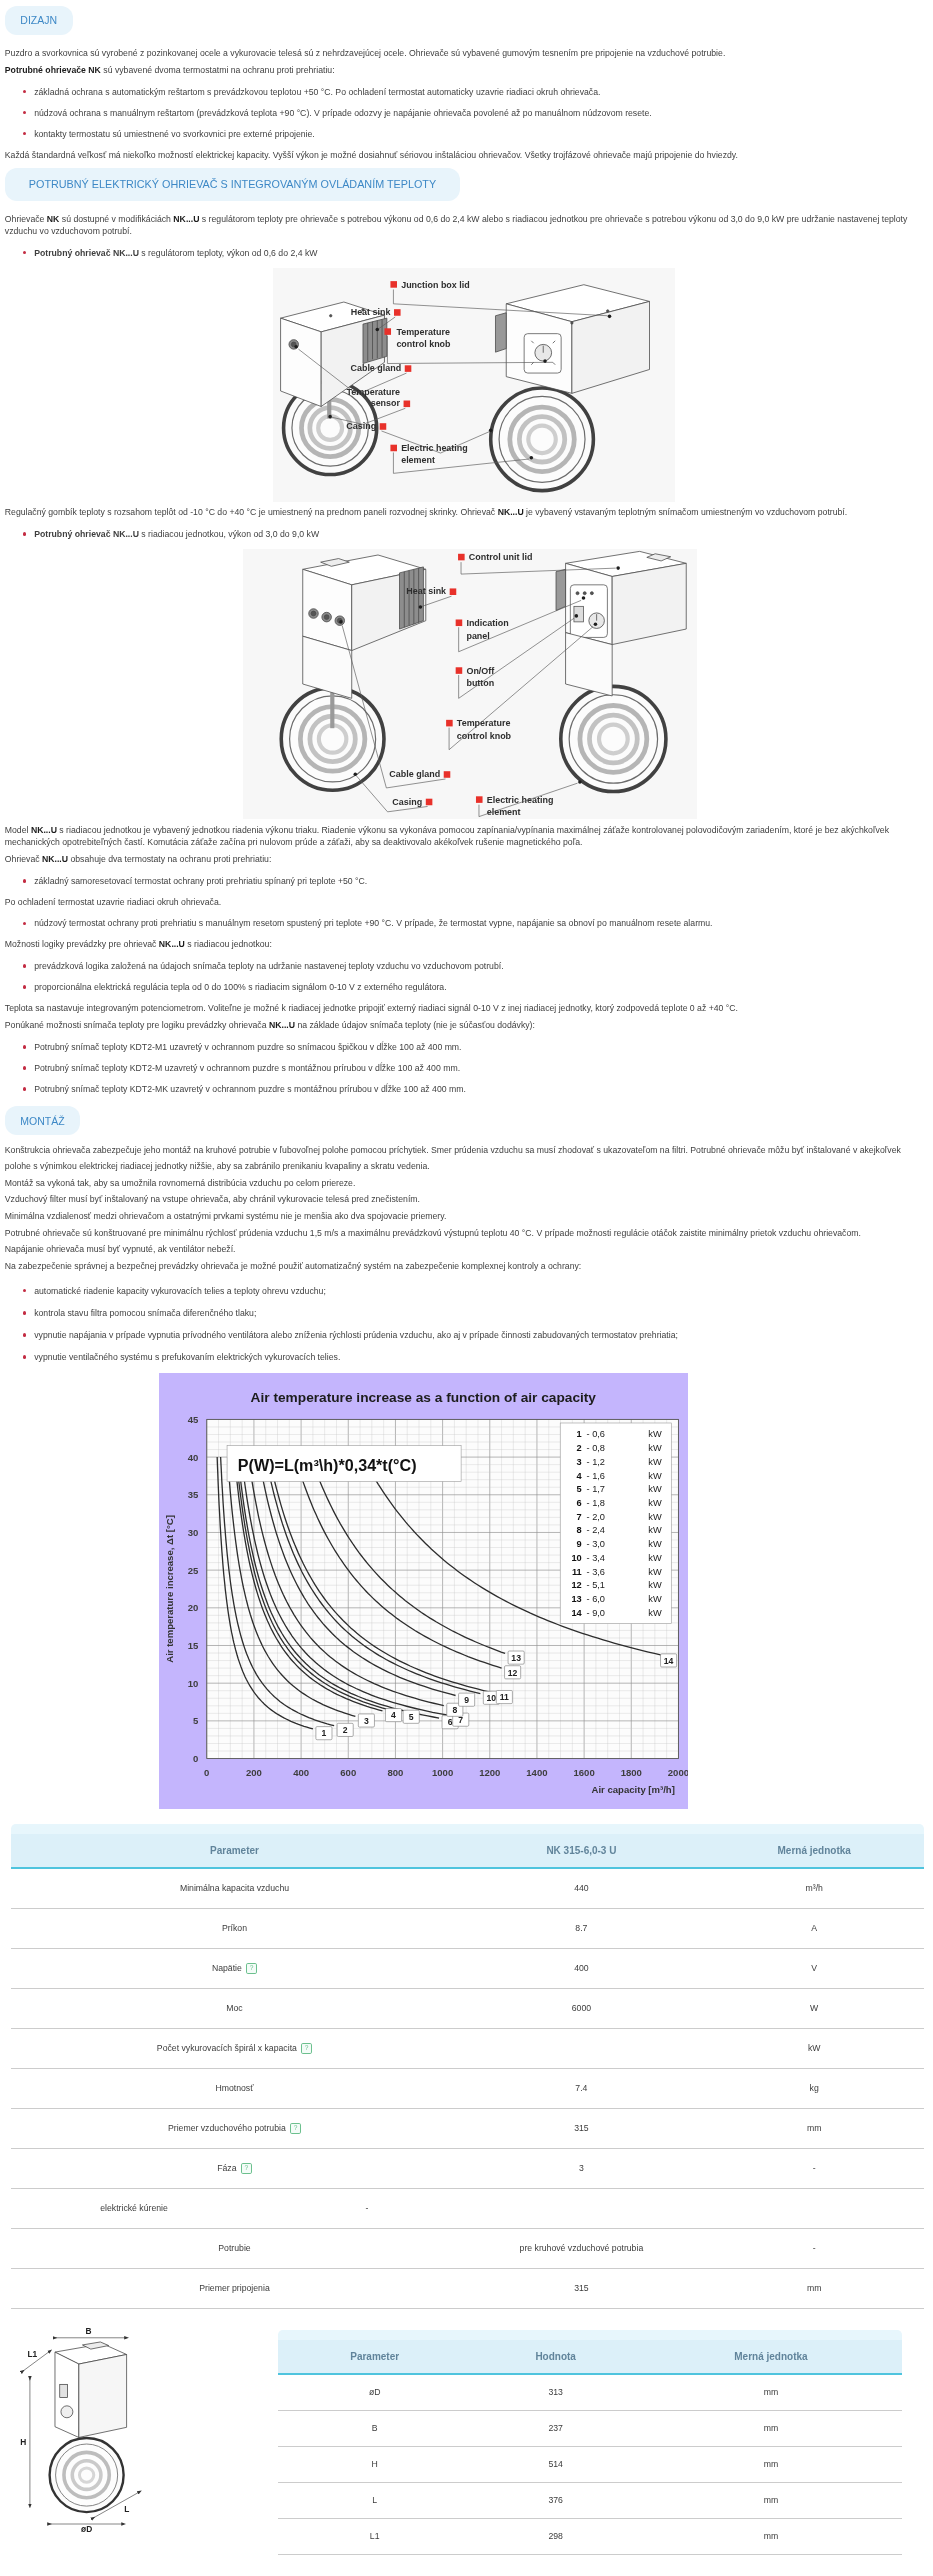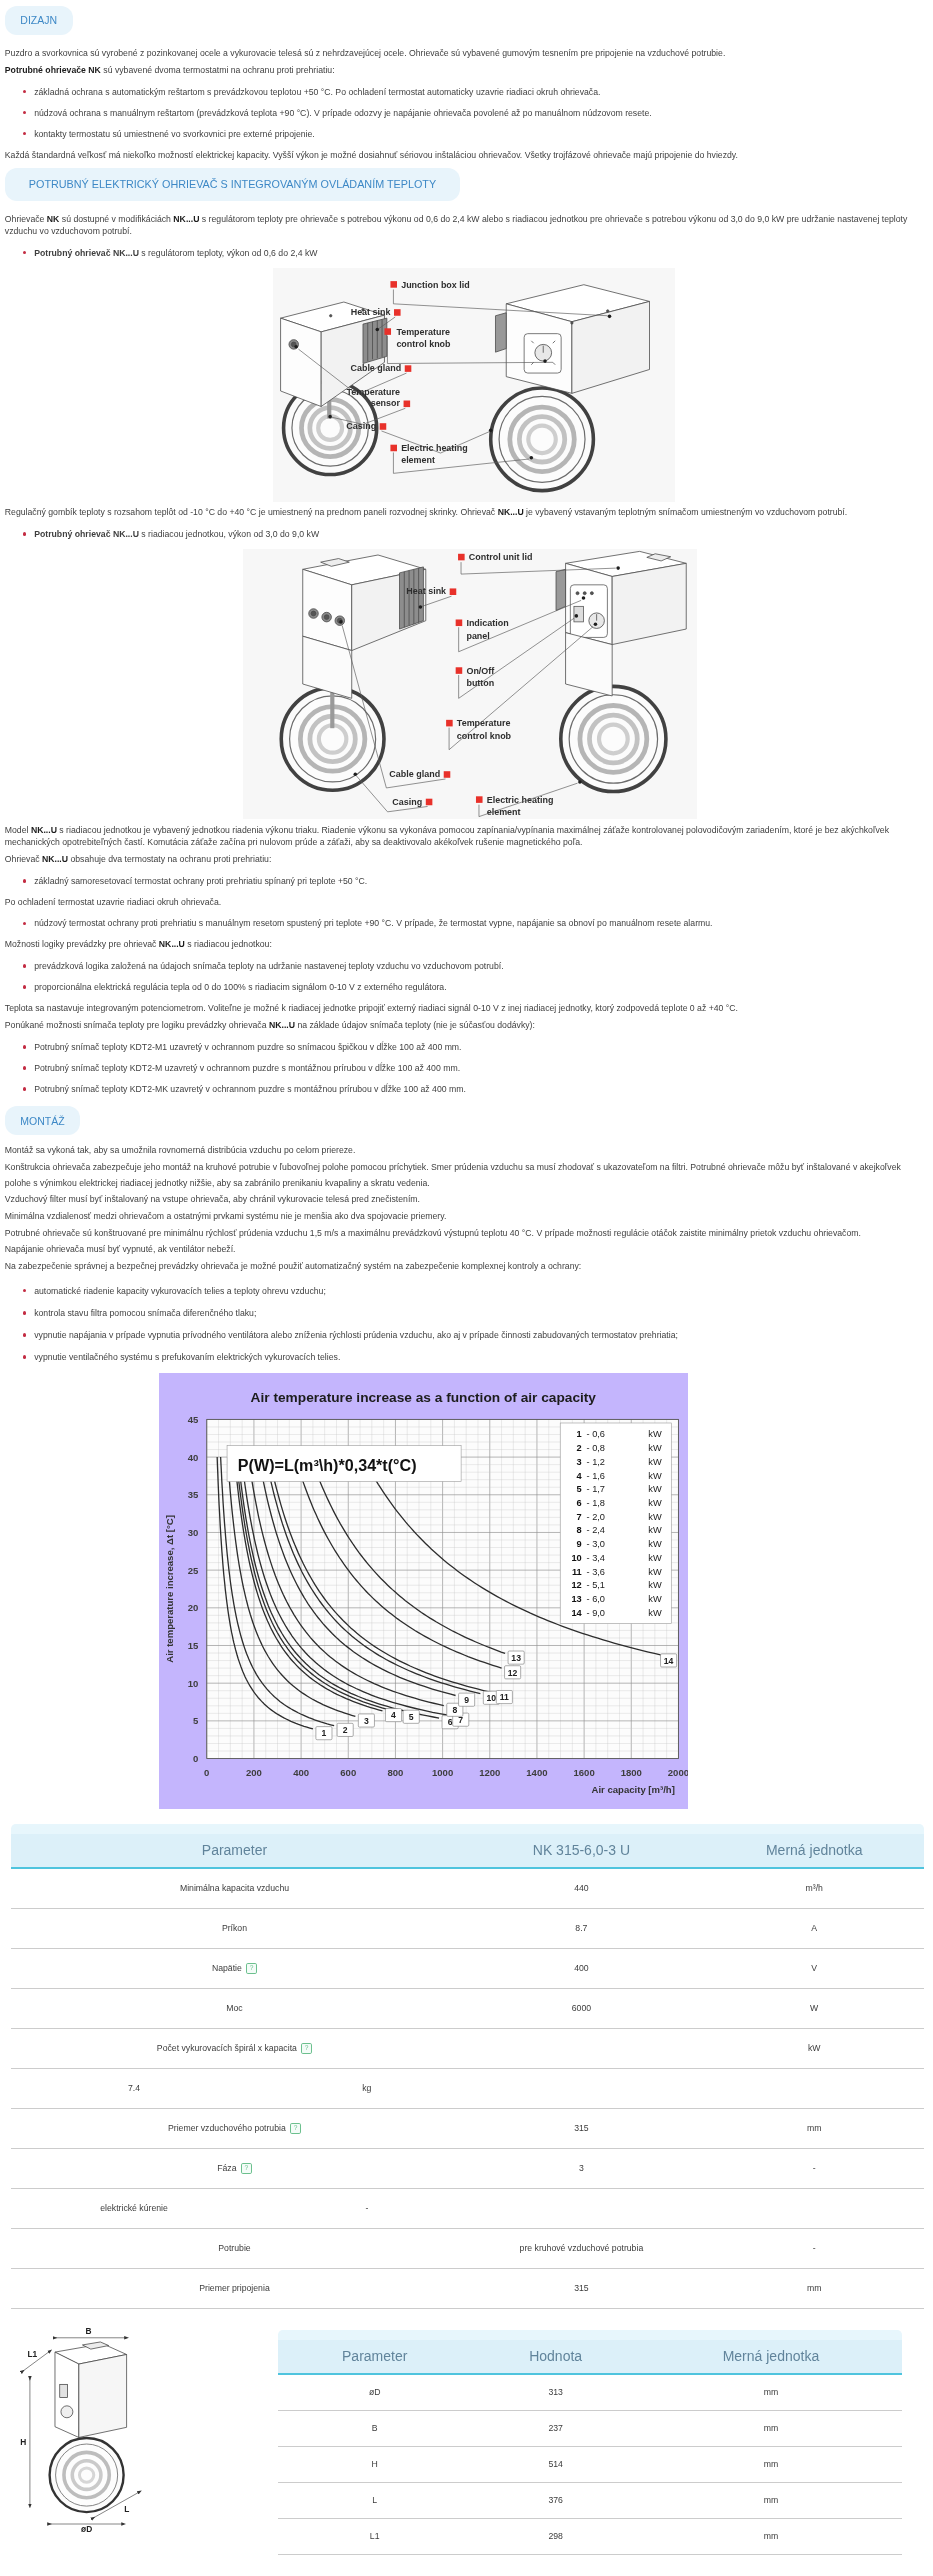--- a/index.html
+++ b/index.html
@@ -20,21 +20,21 @@
   svg text{font-family:"Liberation Sans",sans-serif;}
   .dlabel{font-size:15px;font-weight:bold;fill:#2e2e2e;}
   .mk{fill:#e8312a;}
   .cline{stroke:#5a5a5a;stroke-width:1.1;fill:none;}
   .edot{fill:#1e1e1e;}
   .chart-panel{width:529px;margin:9.6px 0 14.3px 154px;background:#c4b5fd;padding:12px 0 8.4px 0;}
   .chart-title{text-align:center;font-weight:bold;font-size:13.7px;color:#1d1d1d;margin:4.8px 0 6px 0;}
   .tbl .strip{height:9.6px;background:#e7f6fc;border-radius:4.8px 4.8px 0 0;}
   .tbl .head{display:flex;background:#dcf0f9;border-bottom:2.4px solid #4fc4de;}
   .tbl .cell{display:flex;align-items:center;justify-content:center;text-align:center;padding:2.4px 6px;box-sizing:border-box;}
-  .tbl .head .cell{color:#61849b;font-weight:normal;font-size:14px;min-height:33px;}
+  .tbl .head .cell{color:#61849b;font-weight:bold;font-size:10px;min-height:33px;}
   .tbl .row{display:flex;border-bottom:0.6px solid #ccc;}
   .tbl .row .cell{min-height:39px;font-size:8.7px;color:#3c3c3c;}
   .t1{width:913px;margin-left:6px;margin-top:15.5px;}
   .t1 .c1{width:49%;}.t1 .c2{width:27%;}.t1 .c3{width:24%;}
   .t2{width:624px;}
   .t2 .c1{width:31%;}.t2 .c2{width:27%;}.t2 .c3{width:42%;}
   .t2 .row .cell{min-height:35px;}
   .tip{display:inline-block;width:9px;height:9px;line-height:8.4px;border:0.6px solid #6cc08e;color:#6cc08e;border-radius:1.8px;font-size:6.6px;text-align:center;margin-left:4.2px;vertical-align:super;background:#f4fcf8;cursor:pointer;}
   .bottom{display:flex;align-items:flex-start;margin-top:18px;}
   .draw{margin-left:7.2px;}
@@ -248,22 +248,22 @@
   <p><span>Teplota sa nastavuje integrovaným potenciometrom. Voliteľne je možné k riadiacej jednotke pripojiť externý riadiaci signál 0-10 V z inej riadiacej jednotky, ktorý zodpovedá teplote 0 až +40 °C.</span></p>
   <p><span>Ponúkané možnosti snímača teploty pre logiku prevádzky ohrievača </span><b>NK...U</b><span> na základe údajov snímača teploty (nie je súčasťou dodávky):</span></p>
   <ul class="dots">
       <li><span>Potrubný snímač teploty KDT2-M1 uzavretý v ochrannom puzdre so snímacou špičkou v dĺžke 100 až 400 mm.</span></li>
       <li><span>Potrubný snímač teploty KDT2-M uzavretý v ochrannom puzdre s montážnou prírubou v dĺžke 100 až 400 mm.</span></li>
       <li><span>Potrubný snímač teploty KDT2-MK uzavretý v ochrannom puzdre s montážnou prírubou v dĺžke 100 až 400 mm.</span></li>
     </ul>
 
   <div class="badge">MONTÁŽ</div>
   <div class="mlines">
+      <div>Konštrukcia ohrievača zabezpečuje jeho montáž na kruhové potrubie v ľubovoľnej polohe pomocou príchytiek. Smer prúdenia vzduchu sa musí zhodovať s ukazovateľom na filtri. Potrubné ohrievače môžu byť inštalované v akejkoľvek polohe s výnimkou elektrickej riadiacej jednotky nižšie, aby sa zabránilo prenikaniu kvapaliny a skratu vedenia.</div>
       <div>Montáž sa vykoná tak, aby sa umožnila rovnomerná distribúcia vzduchu po celom priereze.</div>
-      <div>Konštrukcia ohrievača zabezpečuje jeho montáž na kruhové potrubie v ľubovoľnej polohe pomocou príchytiek. Smer prúdenia vzduchu sa musí zhodovať s ukazovateľom na filtri. Potrubné ohrievače môžu byť inštalované v akejkoľvek polohe s výnimkou elektrickej riadiacej jednotky nižšie, aby sa zabránilo prenikaniu kvapaliny a skratu vedenia.</div>
       <div>Vzduchový filter musí byť inštalovaný na vstupe ohrievača, aby chránil vykurovacie telesá pred znečistením.</div>
       <div>Minimálna vzdialenosť medzi ohrievačom a ostatnými prvkami systému nie je menšia ako dva spojovacie priemery.</div>
       <div>Potrubné ohrievače sú konštruované pre minimálnu rýchlosť prúdenia vzduchu 1,5 m/s a maximálnu prevádzkovú výstupnú teplotu 40 °C. V prípade možnosti regulácie otáčok zaistite minimálny prietok vzduchu ohrievačom.</div>
       <div>Napájanie ohrievača musí byť vypnuté, ak ventilátor nebeží.</div>
       <div>Na zabezpečenie správnej a bezpečnej prevádzky ohrievača je možné použiť automatizačný systém na zabezpečenie komplexnej kontroly a ochrany:</div>
     </div>
   <ul class="dots wide">
       <li><span>automatické riadenie kapacity vykurovacích telies a teploty ohrevu vzduchu;</span></li>
       <li><span>kontrola stavu filtra pomocou snímača diferenčného tlaku;</span></li>
       <li><span>vypnutie napájania v prípade vypnutia prívodného ventilátora alebo zníženia rýchlosti prúdenia vzduchu, ako aj v prípade činnosti zabudovaných termostatov prehriatia;</span></li>
@@ -514,20 +514,23 @@
         </div>
         <div class="row">
           <div class="cell c1">
             <span>Počet vykurovacích špirál x kapacita</span>
             <span class="tip">?</span>
           </div>
           <div class="cell c2"></div>
           <div class="cell c3">kW</div>
         </div>
         <div class="row">
+          <div class="cell c1">
+            <span>Hmotnosť</span>
+          </div>
           <div class="cell c2">7.4</div>
           <div class="cell c3">kg</div>
         </div>
         <div class="row">
           <div class="cell c1">
             <span>Priemer vzduchového potrubia</span>
             <span class="tip">?</span>
           </div>
           <div class="cell c2">315</div>
           <div class="cell c3">mm</div>

